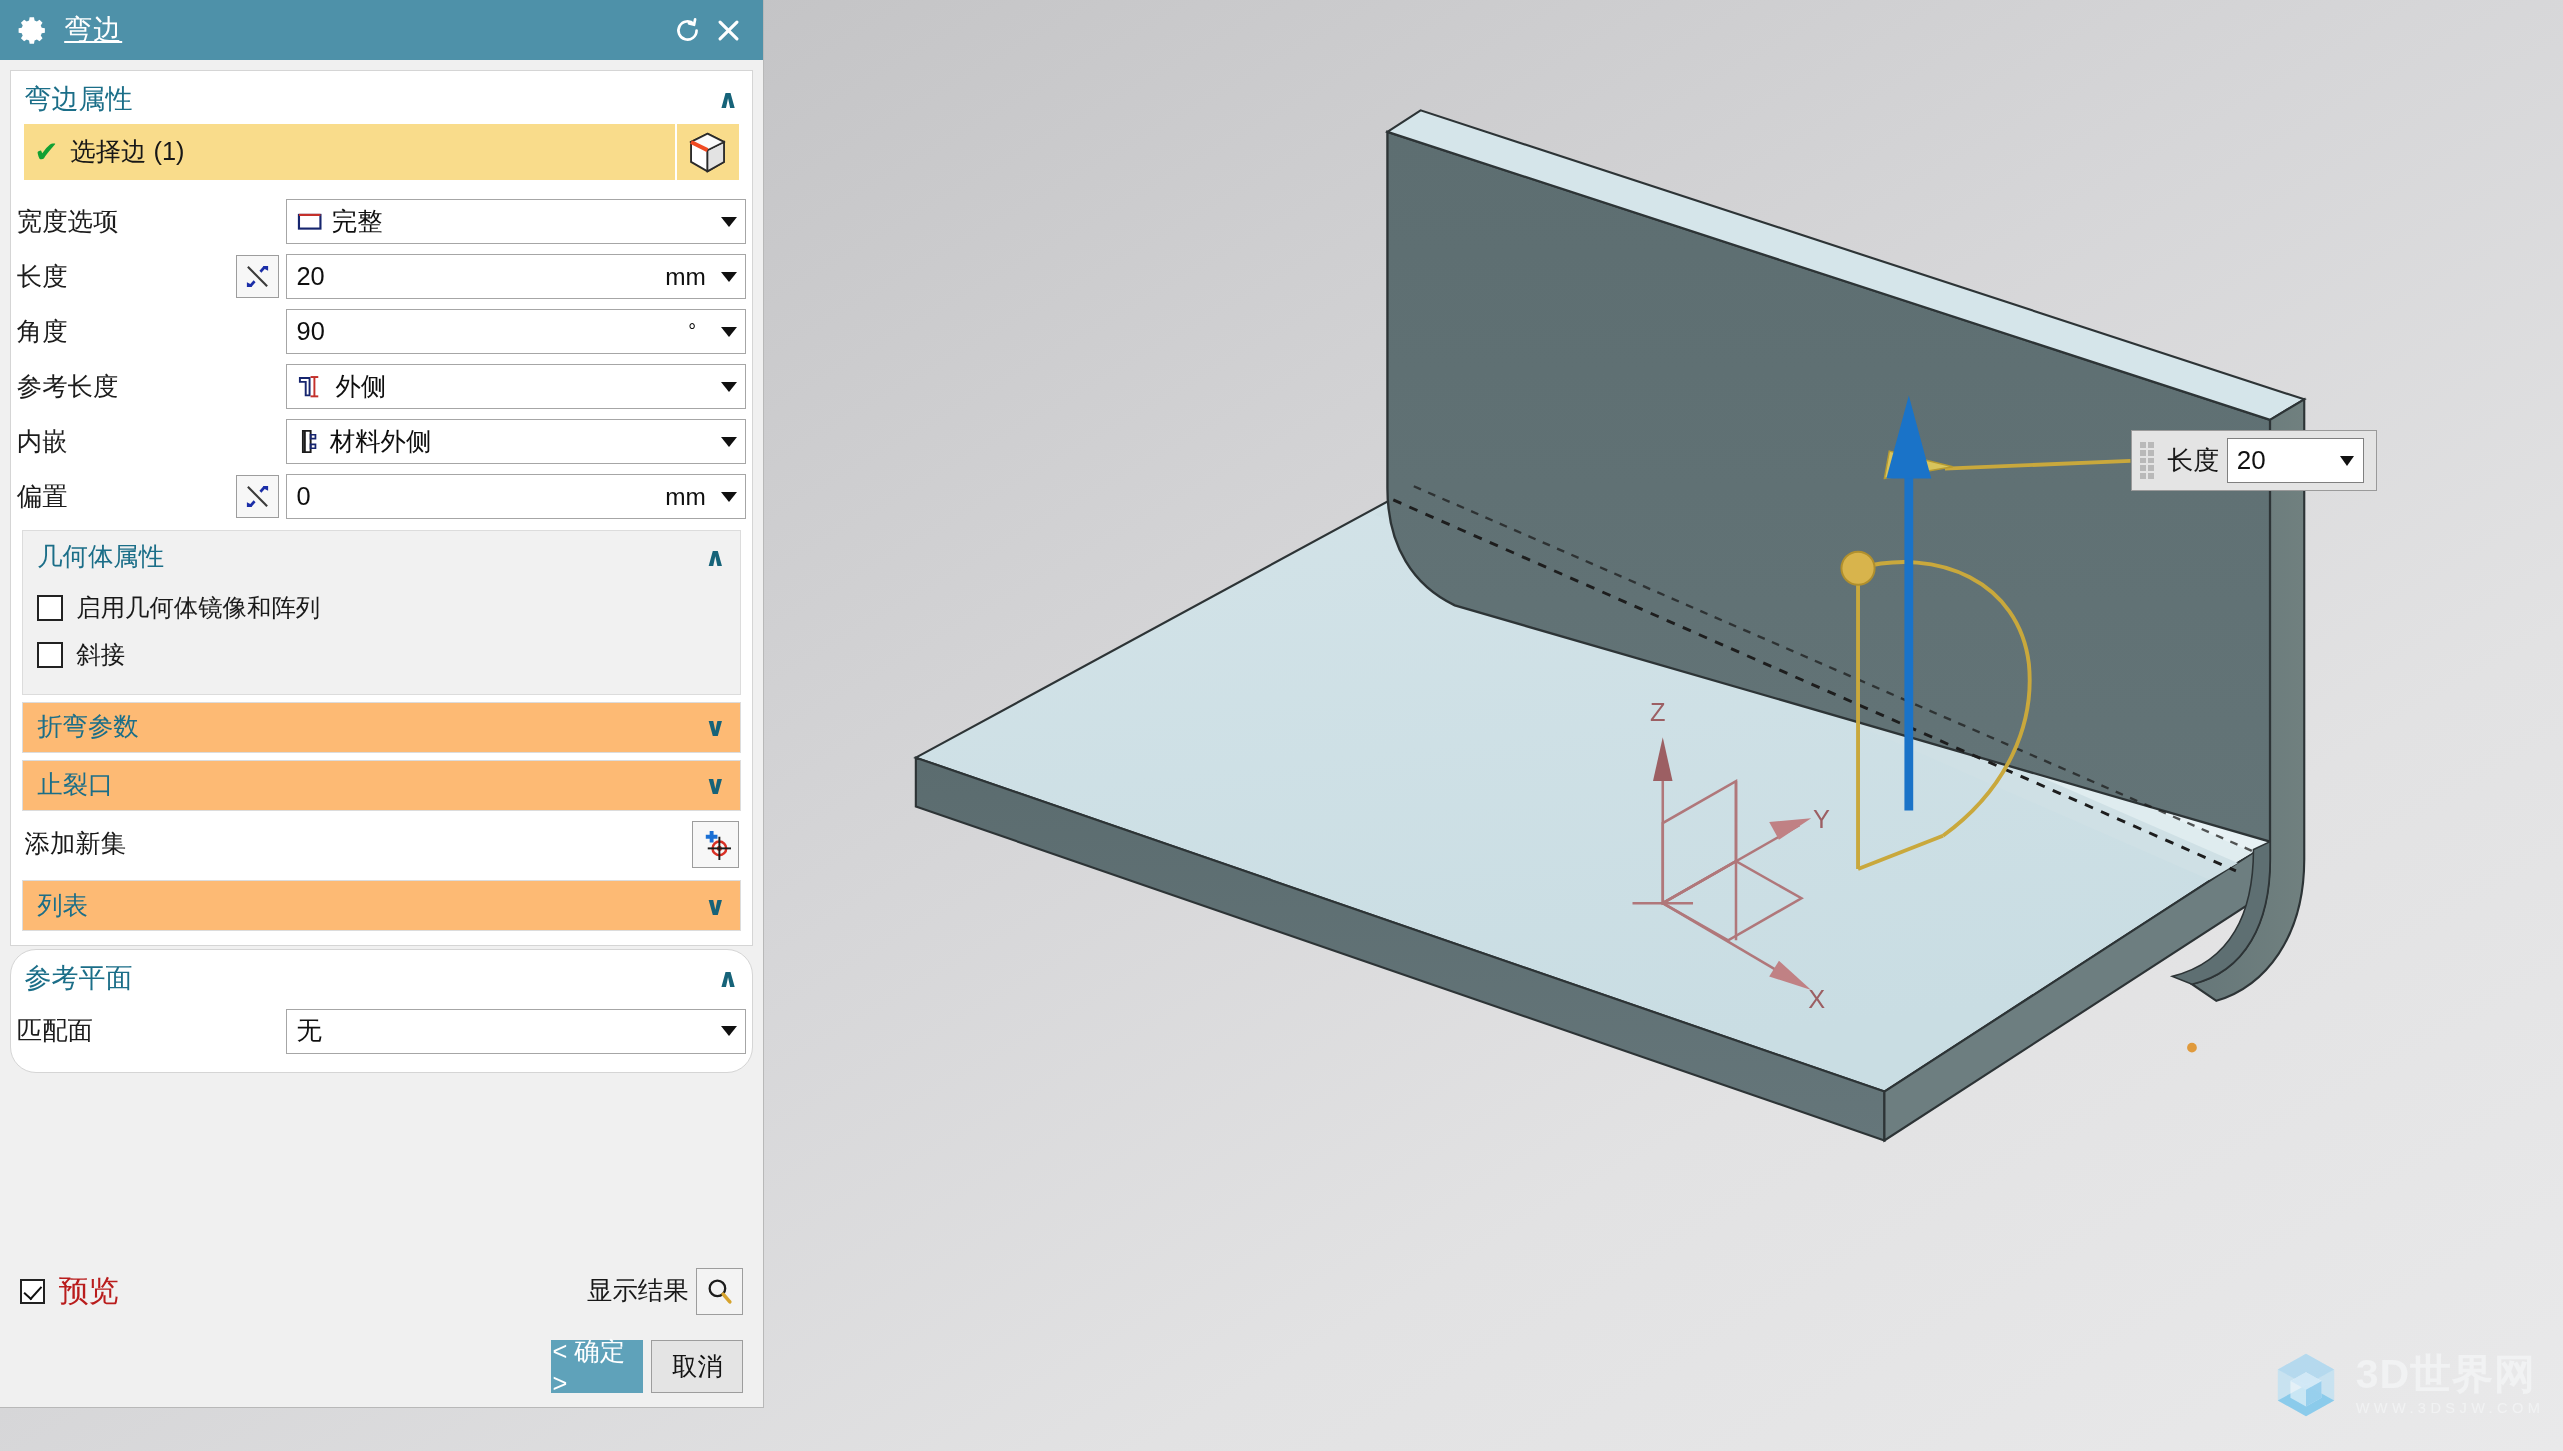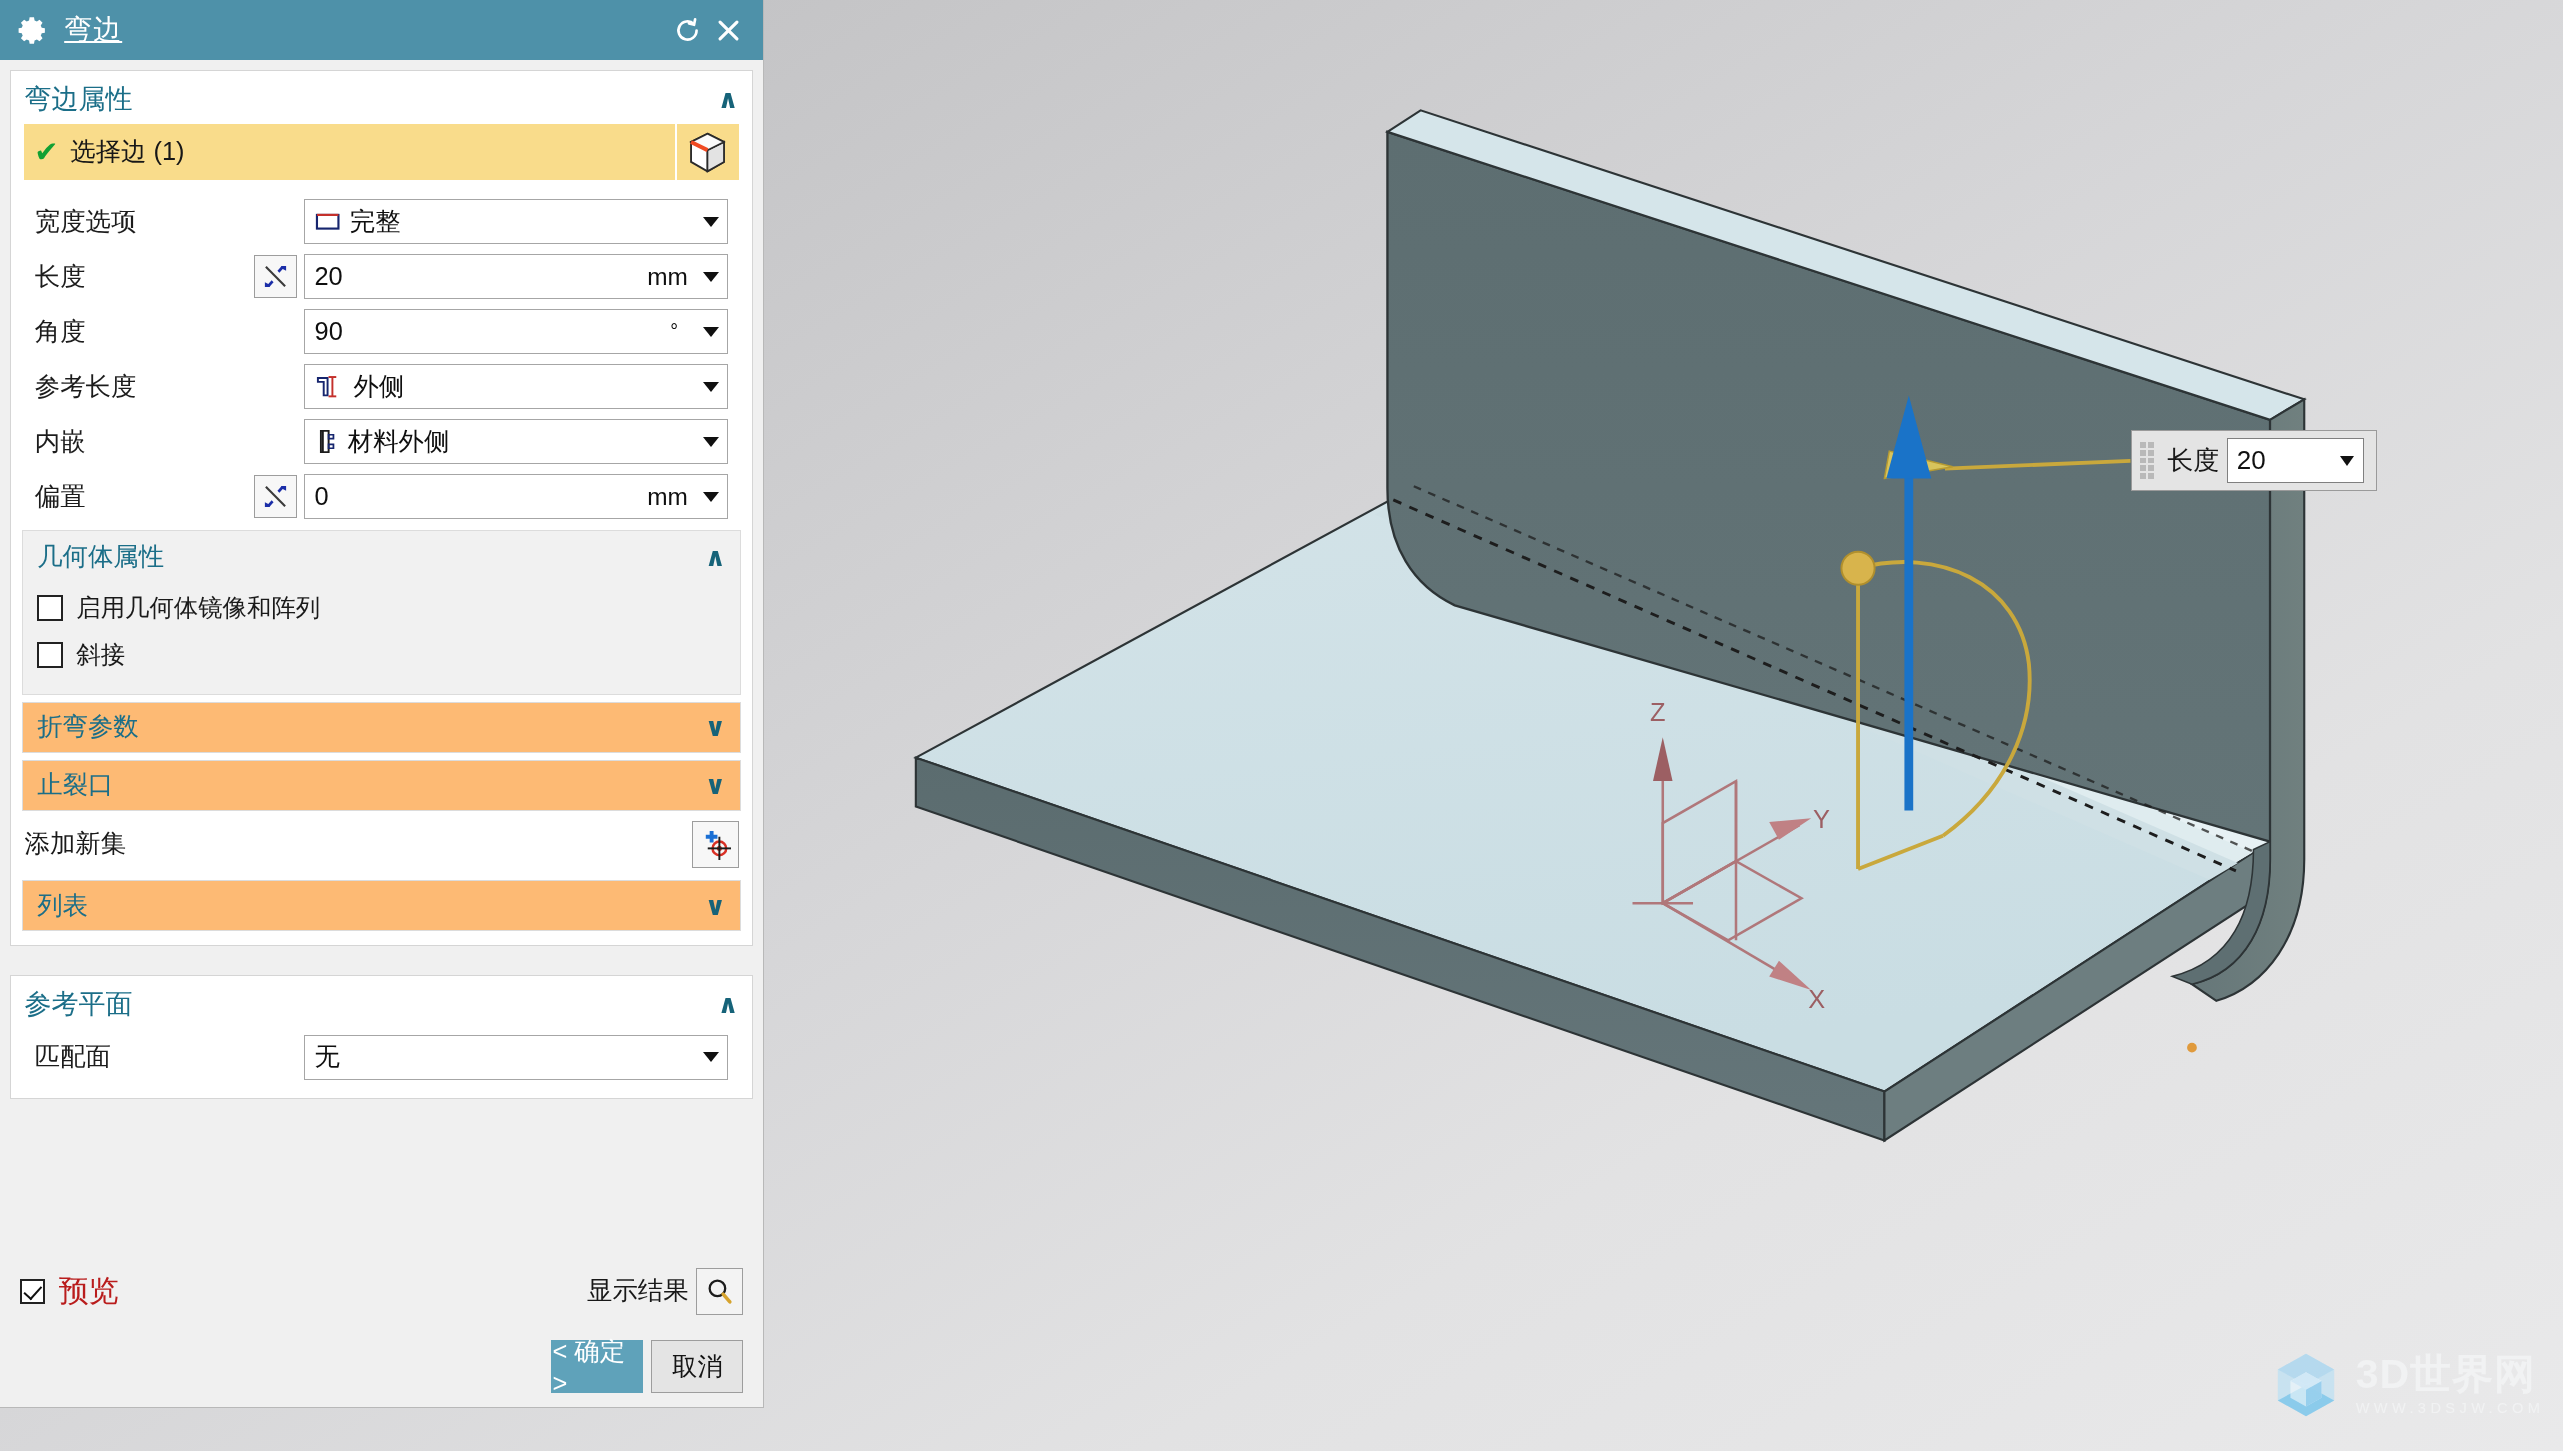--- a/index.html
+++ b/index.html
@@ -61,21 +61,21 @@
   }
   .titlebar .gear { margin-right: 15.6px; display: flex; }
   .titlebar .title { font-size: 28px; letter-spacing: 1px; text-decoration: underline; }
   .titlebar .tb-spacer { flex: 1; }
   .tb-btn { width: 41px; height: 41px; display: flex; align-items: center; justify-content: center; cursor: pointer; }
 
   .dlg-body { flex: 1; padding: 9.8px 9.8px 0 9.8px; overflow: hidden; }
 
   
   .card { background: #fff; border: 1px solid #d5d5d5; }
-  .card + .card { margin-top: 29px; }
+  .card + .card { margin-top: 3px; border-radius: 26px; }
 
   .grp-header {
     display: flex; align-items: center; justify-content: space-between;
     padding: 9.8px 13.7px 7.8px 13.7px;
   }
   .grp-title { color: #1b6e88; font-size: 27px; }
   .chev { color: #166379; font-size: 26px; font-weight: bold; line-height: 1; }
 
   
   .sel-row { display: flex; margin: 0 13.7px 13.7px 13.7px; }
@@ -84,21 +84,21 @@
     padding: 0 9.8px; height: 56px;
   }
   .tick { color: #12a033; font-size: 29px; font-weight: bold; margin-right: 11.7px; line-height: 1; }
   .sel-label { font-size: 25.4px; color: #171717; }
   .sel-icon {
     width: 62px; height: 56px; background: #f9dc8b;
     display: flex; align-items: center; justify-content: center; margin-left: 2px;
   }
 
   
-  .row { display: flex; align-items: center; height: 55px; padding: 0 24px; }
+  .row { display: flex; align-items: center; height: 55px; padding: 0 6px; }
   .row-label { width: 219px; font-size: 25.4px; color: #1c1c1c; flex: 0 0 auto; }
   .rev-btn {
     width: 43px; height: 43px; border: 1px solid #9d9d9d; background: #f7f7f7;
     display: flex; align-items: center; justify-content: center; margin-right: 6.8px; flex: 0 0 auto;
   }
   .rev-spacer { width: 50px; flex: 0 0 auto; }
   .field {
     flex: 1; height: 45px; border: 1px solid #a6a6a6; background: #fff;
     display: flex; align-items: center; padding: 0 7.8px 0 9.8px; position: relative;
   }

